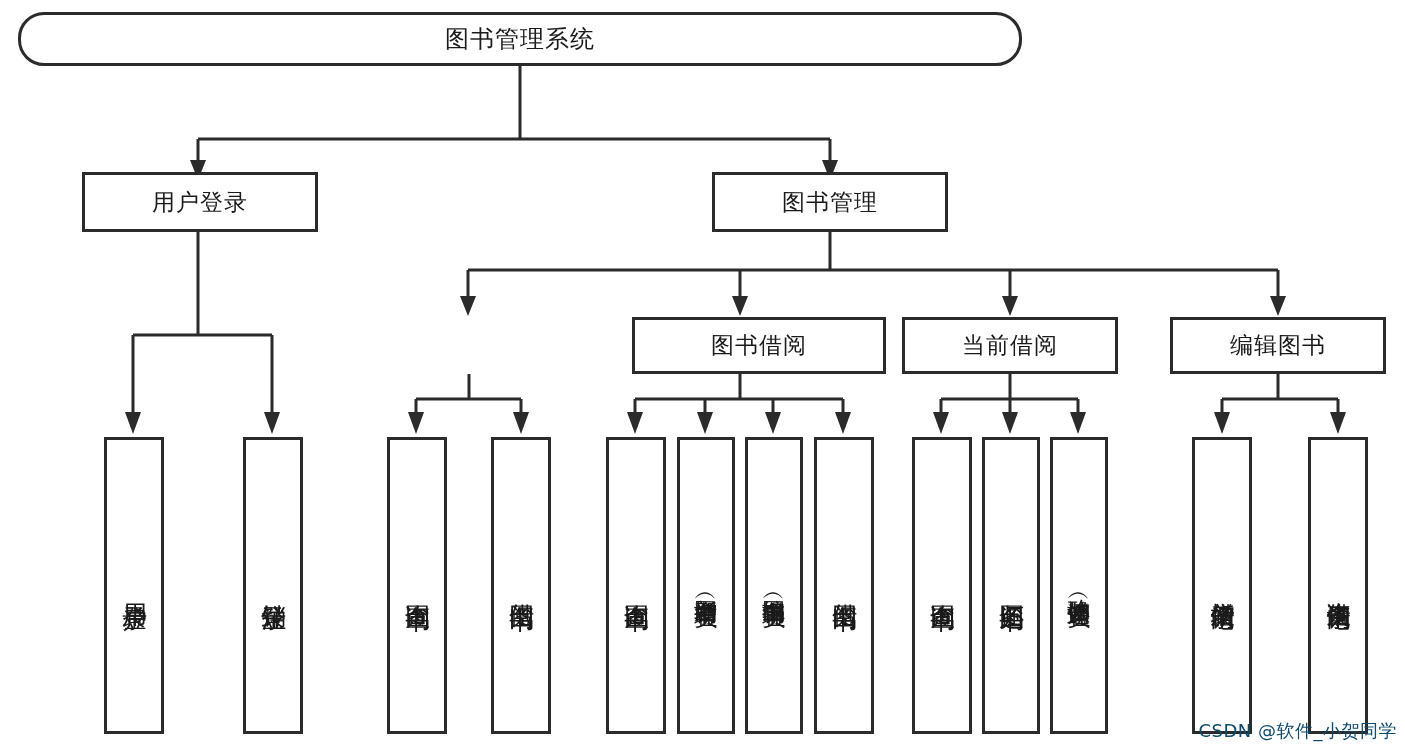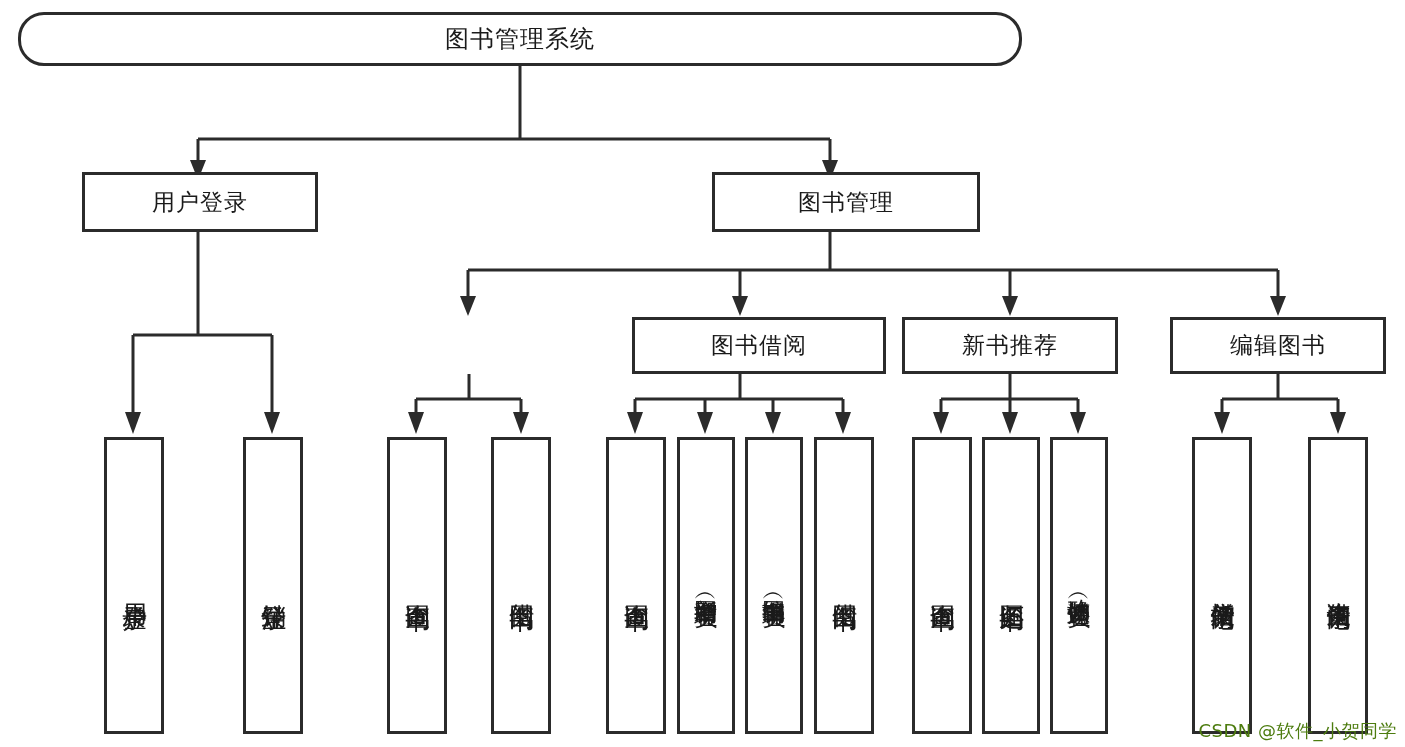--- a/index.html
+++ b/index.html
@@ -52,21 +52,21 @@
     text-orientation: upright;
   }
   .node.root {
     font-size: 24px;
   }
   .watermark {
     position: absolute;
     right: 8px;
     bottom: 4px;
     font-size: 18px;
-    color: #4d7c0f;
+    color: #0c4a6e;
     letter-spacing: 0.5px;
     white-space: nowrap;
   }
 </style>
 </head>
 <body>
 
 <div id="canvas">
 
   <svg class="wires" viewBox="0 0 1405 747">
@@ -145,31 +145,31 @@
   </svg>
 
   <div class="node horiz root" style="left:18px; top:12px; width:1004px; height:54px;border-radius:26px;">
     <span>图书管理系统</span>
   </div>
 
   <div class="node horiz" style="left:82px; top:172px; width:236px; height:60px;">
     <span>用户登录</span>
   </div>
 
-  <div class="node horiz" style="left:712px; top:172px; width:268px; height:60px;">
+  <div class="node horiz" style="left:712px; top:172px; width:236px; height:60px;">
     <span>图书管理</span>
   </div>
 
 
   <div class="node horiz" style="left:632px; top:317px; width:254px; height:57px;">
     <span>图书借阅</span>
   </div>
 
   <div class="node horiz" style="left:902px; top:317px; width:216px; height:57px;">
-    <span>新书推荐</span>
+    <span>当前借阅</span>
   </div>
 
   <div class="node horiz" style="left:1170px; top:317px; width:216px; height:57px;">
     <span>编辑图书</span>
   </div>
 
   <div class="node vert" style="left:104px; top:437px; width:60px; height:297px;">
     <span class="vlabel">用户登录</span>
   </div>
   <div class="node vert" style="left:243px; top:437px; width:60px; height:297px;">

